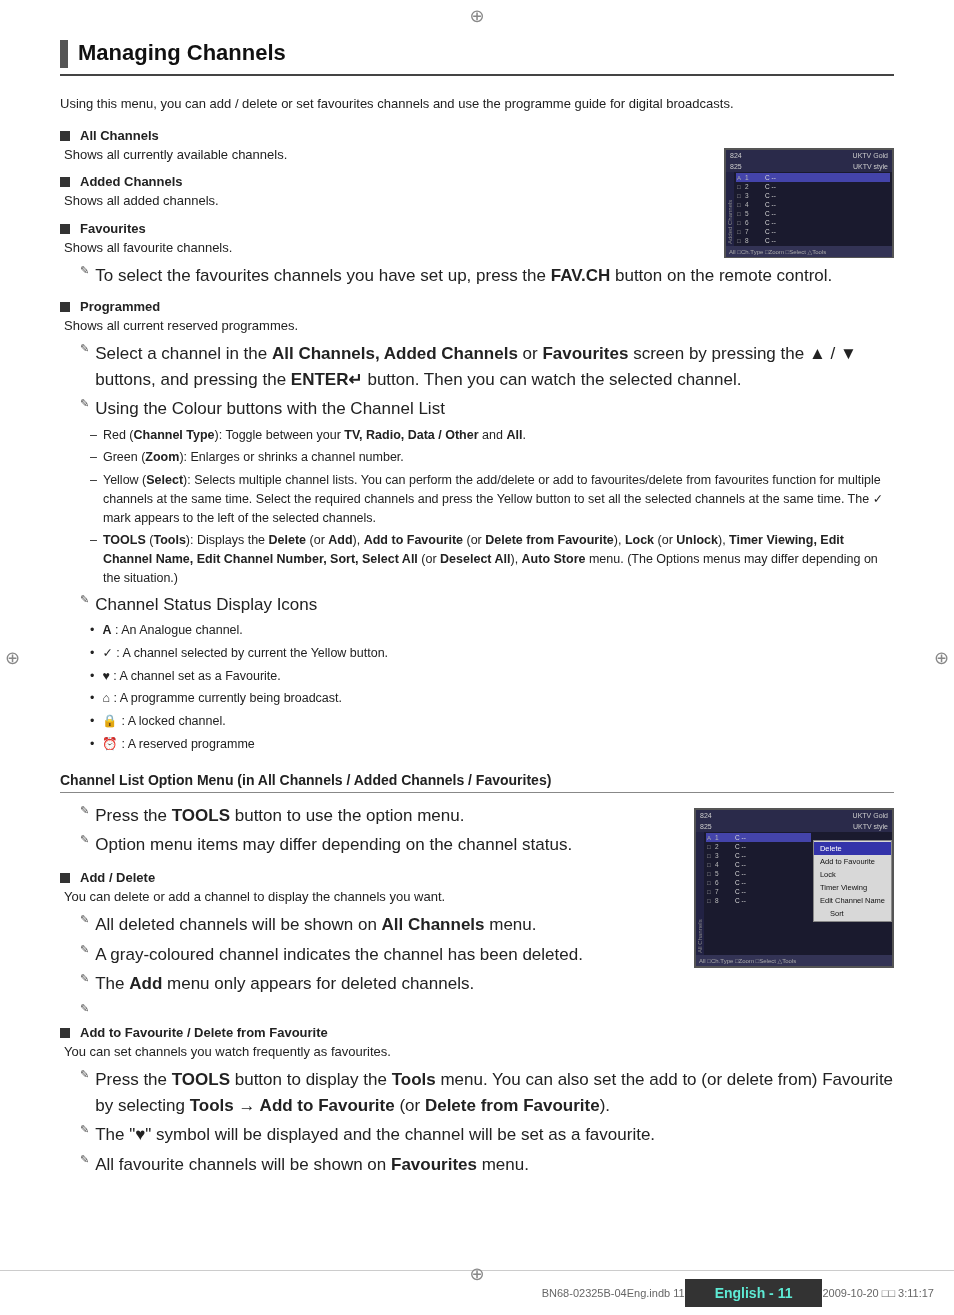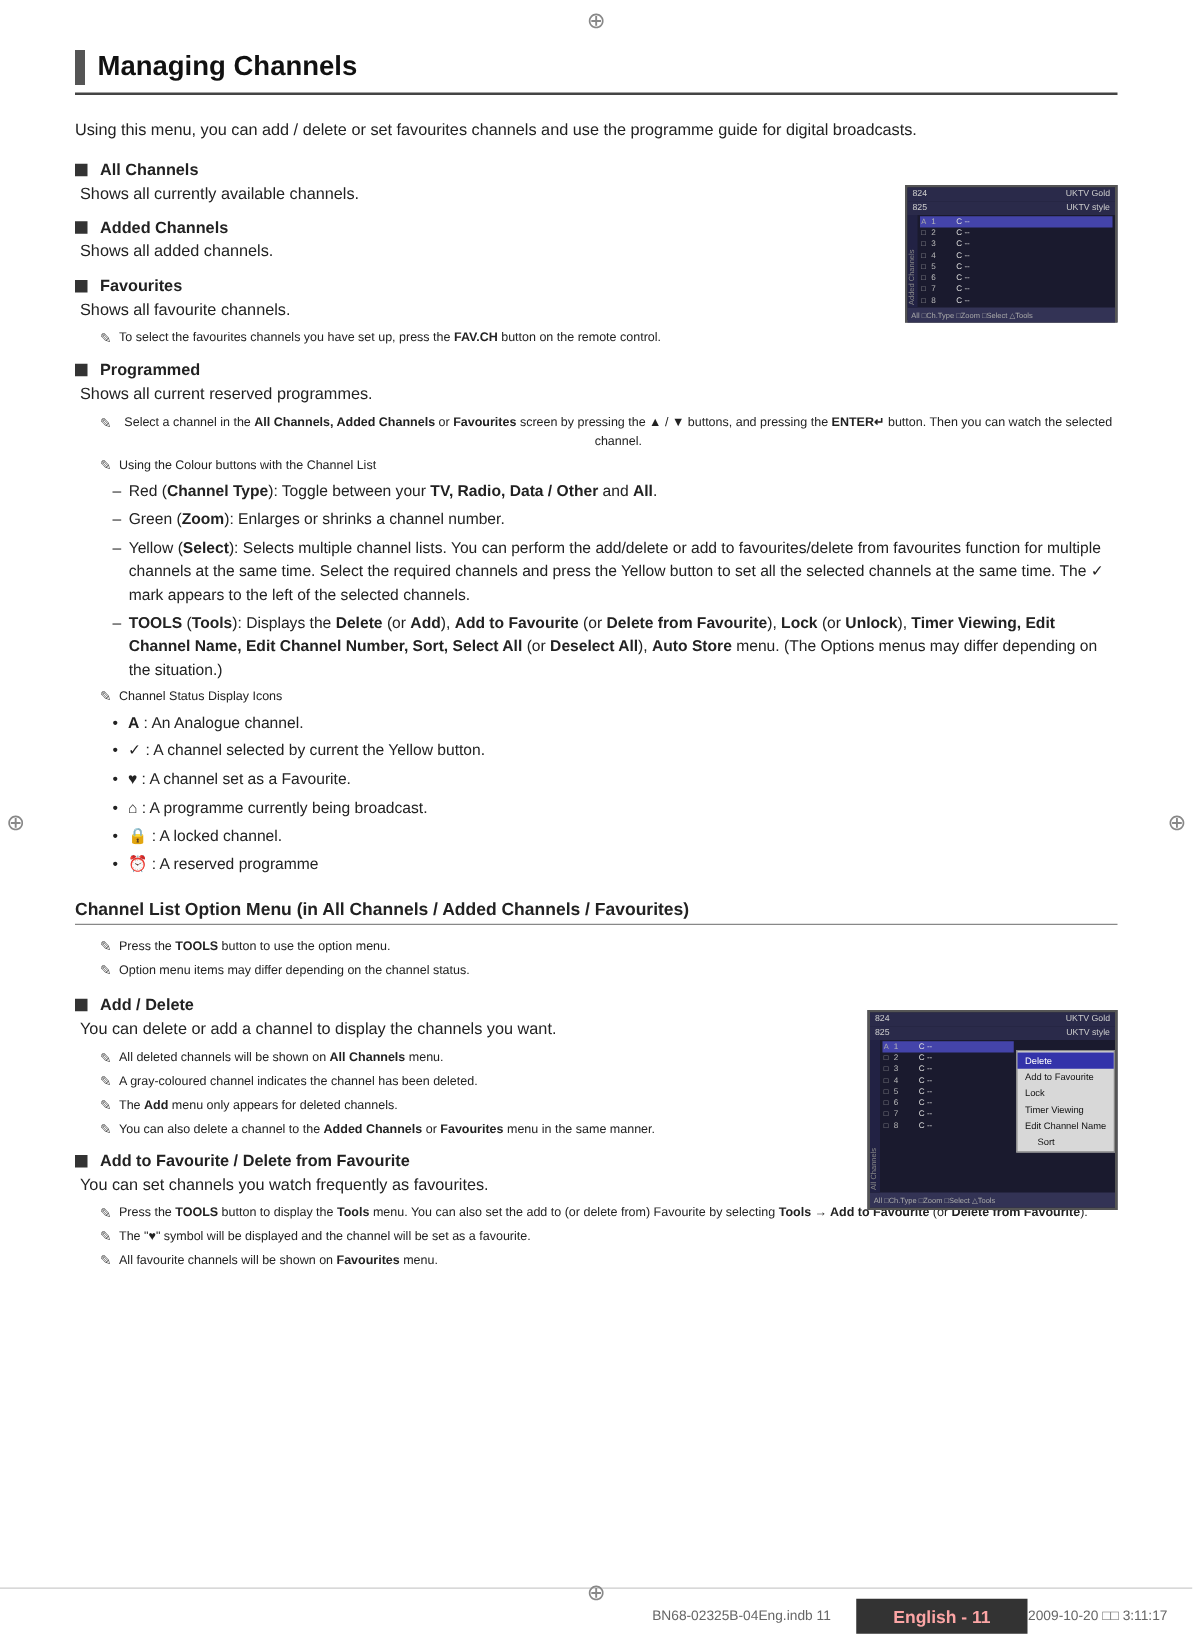--- a/index.html
+++ b/index.html
@@ -85,23 +85,22 @@
 
     .note-icon {
       font-size: 11px;
       margin-right: 6px;
       flex-shrink: 0;
       margin-top: 1px;
       color: #555;
     }
 
     .note-text {
-      font-size: 10px;
+      font-size: 17px;
       line-height: 1.5;
-      text-align: center;
     }
 
     .dash-list {
       margin-left: 30px;
       margin-bottom: 4px;
     }
 
     .dash-item {
       display: flex;
       align-items: flex-start;
@@ -262,25 +261,24 @@
       font-size: 11px;
       color: #666;
     }
 
     .footer-center {
       text-align: center;
     }
 
     .footer-page-badge {
       background: #333;
-      color: #fca5a5;
+      color: #5eead4;
       padding: 6px 30px;
       font-size: 14px;
       font-weight: bold;
-      margin-left: 20px;
     }
 
     .crosshair-top, .crosshair-bottom {
       position: absolute;
       left: 50%;
       transform: translateX(-50%);
       font-size: 18px;
       color: #888;
     }
     .crosshair-top { top: 5px; }
@@ -566,21 +564,20 @@
     <div class="note-row">
       <span class="note-icon">✎</span>
       <span class="note-text">A gray-coloured channel indicates the channel has been deleted.</span>
     </div>
     <div class="note-row">
       <span class="note-icon">✎</span>
       <span class="note-text">The <strong>Add</strong> menu only appears for deleted channels.</span>
     </div>
     <div class="note-row">
       <span class="note-icon">✎</span>
-      <span class="note-text">You can also delete a channel to the <strong>Added Channels</strong> or <strong>Favourites</strong> menu in the same manner.</span>
     </div>
   </div>
 
   <div class="bullet-section">
     <div class="bullet-header">
       <div class="square-bullet"></div>
       <span class="bold-label">Add to Favourite / Delete from Favourite</span>
     </div>
     <p class="sub-text">You can set channels you watch frequently as favourites.</p>
     <div class="note-row">

